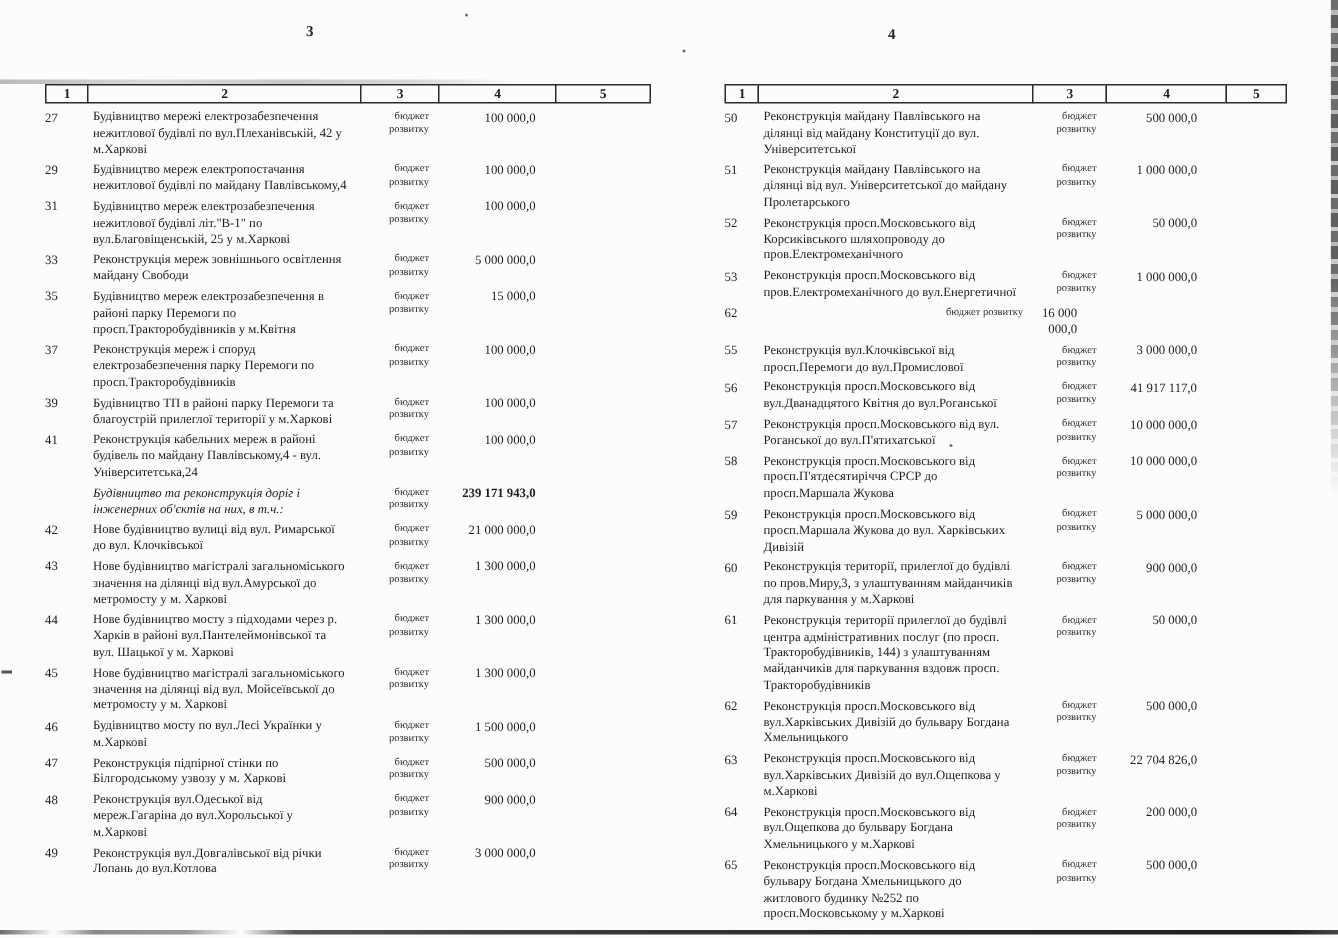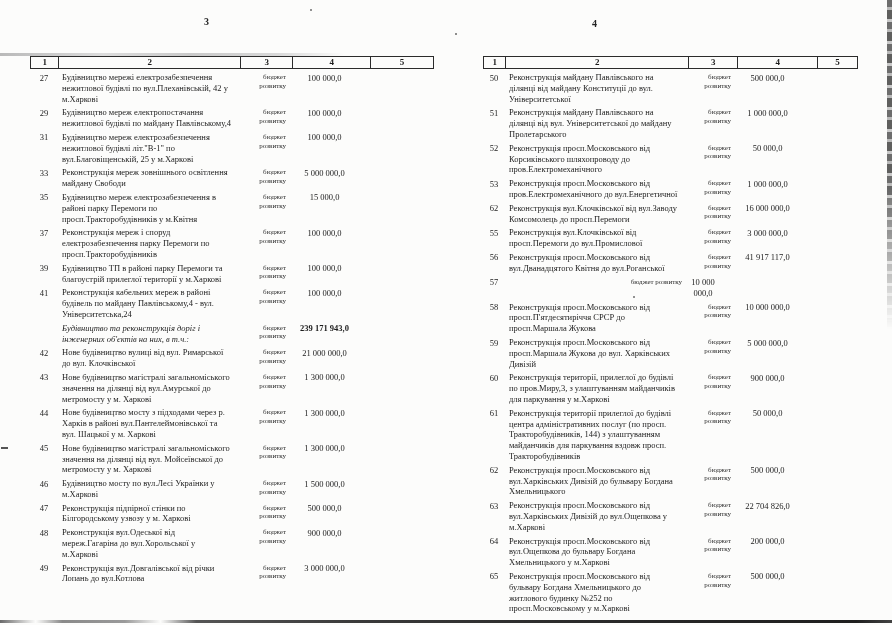--- a/index.html
+++ b/index.html
@@ -23,24 +23,24 @@
   .hcell{
     border:1.4px solid #2b2b2b;
     text-align:center;font-weight:bold;font-size:9px;line-height:11px;height:11px;
     background:#fcfcfb;
     margin-right:-1.4px;
   }
   .hcell:last-child{margin-right:0;}
 
   .tbody{margin-top:3px;}
   .trow{display:grid;grid-template-columns:var(--cols);margin-bottom:3px;}
-  .cell-num{text-align:center;font-size:8.5px;line-height:10.8px;padding-top:0.5px;}
+  .cell-num{text-align:left;font-size:8.5px;line-height:10.8px;padding-top:0.5px;}
   .cell-desc{font-size:8.5px;line-height:10.8px;padding-left:4px;padding-right:8px;}
   .cell-budget{font-size:7px;line-height:8.6px;text-align:right;padding:1px 6px 0 6px;color:#2a2a2a;}
-  .cell-amount{font-size:8.5px;line-height:10.8px;text-align:center;padding-top:0.5px;}
+  .cell-amount{font-size:8.5px;line-height:10.8px;text-align:right;padding-top:0.5px;}
   .page3 .cell-amount{padding-right:13px;}
   .page4 .cell-amount{padding-right:19px;}
   .bold-row .cell-desc{font-weight:normal;font-style:italic;}
   .bold-row .cell-amount{font-weight:bold;}
 
   
   .artifact-top-smudge{
     position:absolute;left:0;top:53px;width:345px;height:3px;
     background:linear-gradient(90deg,#b9b9b9 0%,#dcdcdc 30%,#c9c9c9 55%,#d8d8d8 80%,rgba(255,255,255,0) 100%);
   }
@@ -244,41 +244,41 @@
       </div>
       <div class="trow">
         <div class="cell-num">53</div>
         <div class="cell-desc">Реконструкція просп.Московського від пров.Електромеханічного до вул.Енергетичної</div>
         <div class="cell-budget">бюджет розвитку</div>
         <div class="cell-amount">1 000 000,0</div>
         <div class="cell-empty"></div>
       </div>
       <div class="trow">
         <div class="cell-num">62</div>
-        <div class="cell-desc">Реконструкція вул.Клочківської від вул.Заводу Комсомолець до просп.Перемоги</div>
         <div class="cell-budget">бюджет розвитку</div>
         <div class="cell-amount">16 000 000,0</div>
         <div class="cell-empty"></div>
       </div>
       <div class="trow">
         <div class="cell-num">55</div>
         <div class="cell-desc">Реконструкція вул.Клочківської від просп.Перемоги до вул.Промислової</div>
         <div class="cell-budget">бюджет розвитку</div>
         <div class="cell-amount">3 000 000,0</div>
         <div class="cell-empty"></div>
       </div>
       <div class="trow">
         <div class="cell-num">56</div>
         <div class="cell-desc">Реконструкція просп.Московського від вул.Дванадцятого Квітня до вул.Роганської</div>
         <div class="cell-budget">бюджет розвитку</div>
         <div class="cell-amount">41 917 117,0</div>
         <div class="cell-empty"></div>
       </div>
       <div class="trow">
         <div class="cell-num">57</div>
+        <div class="cell-desc">Реконструкція просп.Московського від вул. Роганської до вул.П'ятихатської</div>
         <div class="cell-budget">бюджет розвитку</div>
         <div class="cell-amount">10 000 000,0</div>
         <div class="cell-empty"></div>
       </div>
       <div class="trow">
         <div class="cell-num">58</div>
         <div class="cell-desc">Реконструкція просп.Московського від просп.П'ятдесятиріччя СРСР до просп.Маршала Жукова</div>
         <div class="cell-budget">бюджет розвитку</div>
         <div class="cell-amount">10 000 000,0</div>
         <div class="cell-empty"></div>

